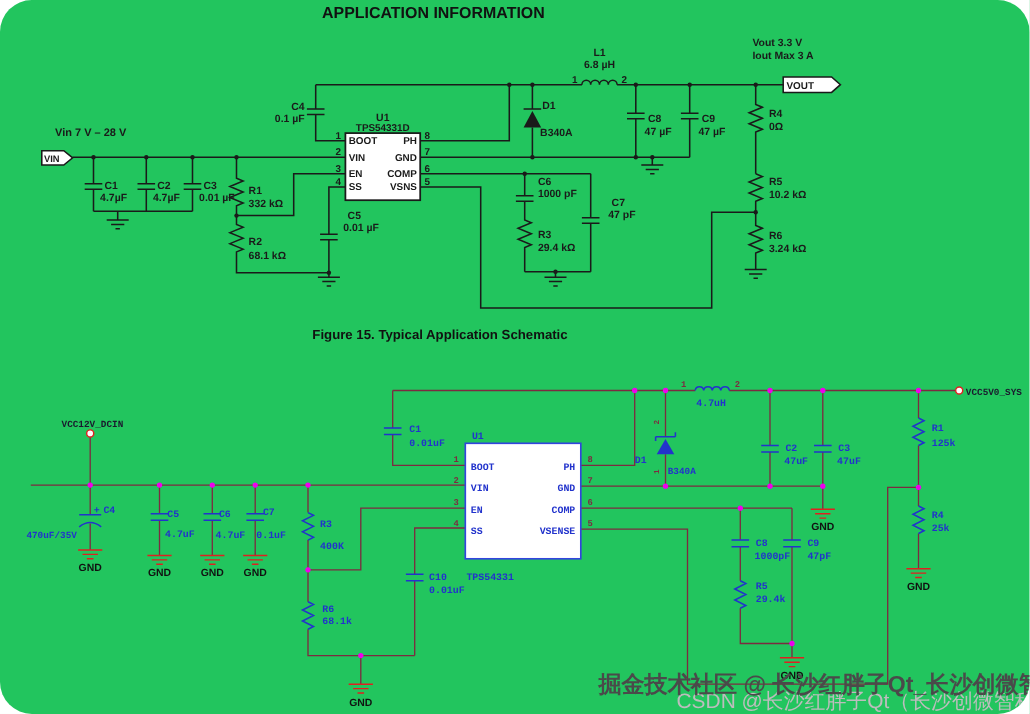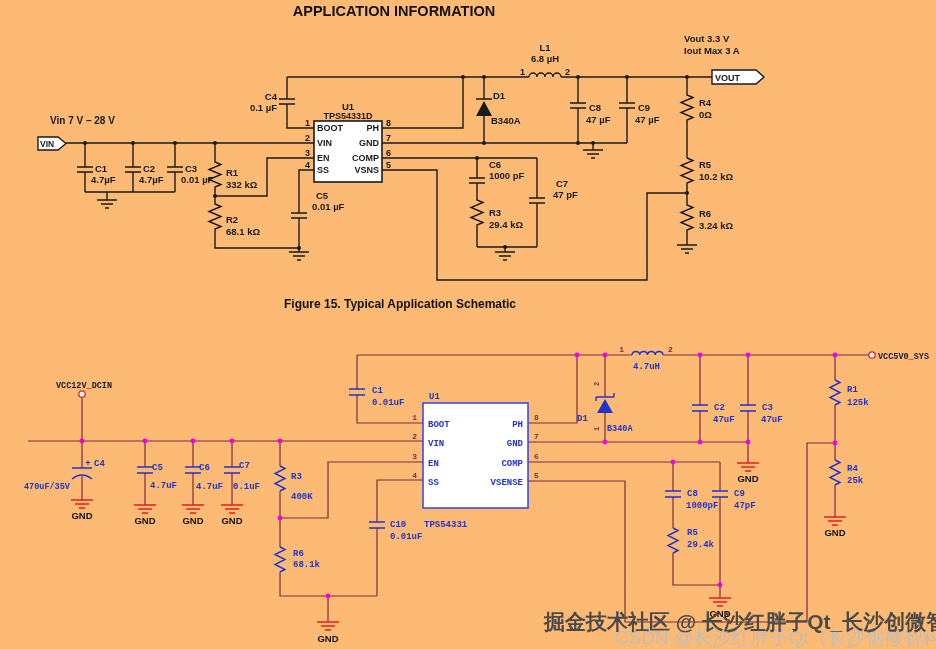--- a/index.html
+++ b/index.html
@@ -1,17 +1,17 @@
 <!DOCTYPE html>
 <html><head>
 <meta charset="utf-8">
 <style>
   html,body{margin:0;padding:0;background:#ffffff;}
-  .page{position:relative;width:936px;height:649px;background:#fdba74;overflow:hidden;
-        font-family:"Liberation Sans", sans-serif;}
+  .page{position:relative;width:936px;height:649px;background:#22c55e;overflow:hidden;
+        font-family:"Liberation Sans", sans-serif;border-radius:29px;}
   svg text{user-select:none;}
 </style>
 </head>
 <body>
 
 <div class="page">
 <svg width="936" height="649" viewBox="0 0 936 649" xmlns="http://www.w3.org/2000/svg">
 
   <text x="394" y="16" text-anchor="middle" font-size="14.5" font-weight="bold" fill="#111">APPLICATION INFORMATION</text>
 

